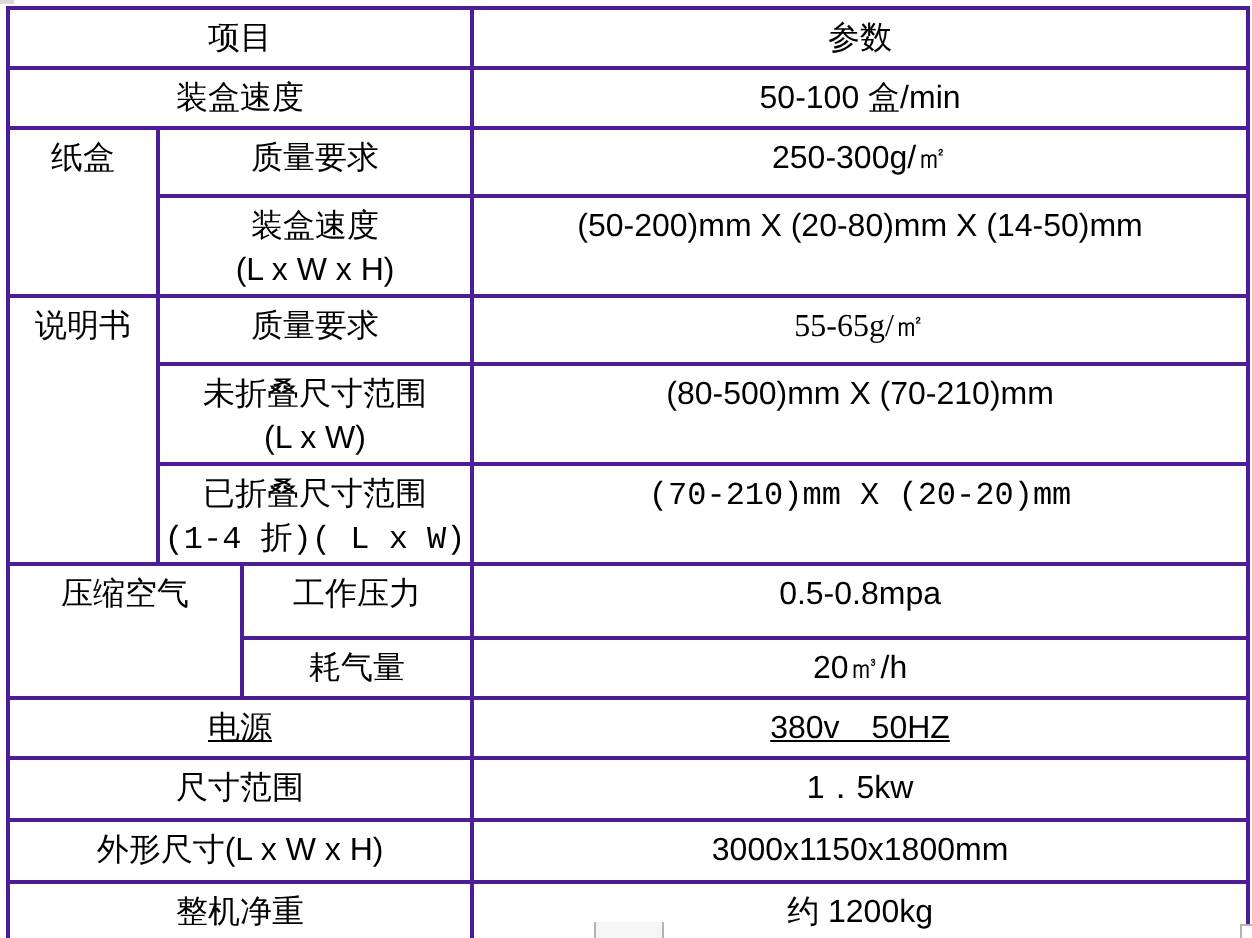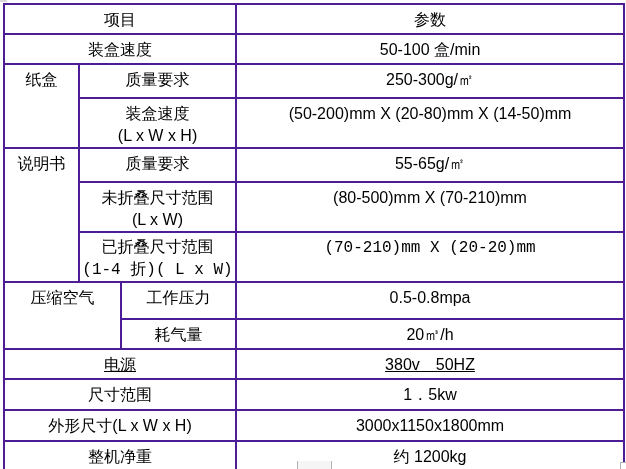--- a/index.html
+++ b/index.html
@@ -19,21 +19,21 @@
     font-size:16px;line-height:22px;
     text-align:center;vertical-align:top;
     padding:4px 2px 0 2px;
     white-space:pre-wrap;
     overflow:hidden;
   }
   .h-r1{height:24px;}  
   .h-r2{height:24px;}  
   .h-r3{height:28px;}  
   .h-r4{height:39px;}  
-  .h-r5{height:28px;}
+  .h-r5{height:28px;font-family:Liberation Serif, serif;}
   .h-r6{height:39px;}
   .h-r7{height:39px;font-family:Liberation Mono, monospace;}
   .h-r8{height:31px;}
   .h-r9{height:24px;margin-left:36px;}
   .h-r10{height:24px;text-decoration:underline;}
   .h-r11{height:25px;}
   .h-r12{height:25px;}
   .h-r13{height:27px;}
   td.group{vertical-align:middle;padding-top:0;border-radius:13px;}
   .artifact-corner{

